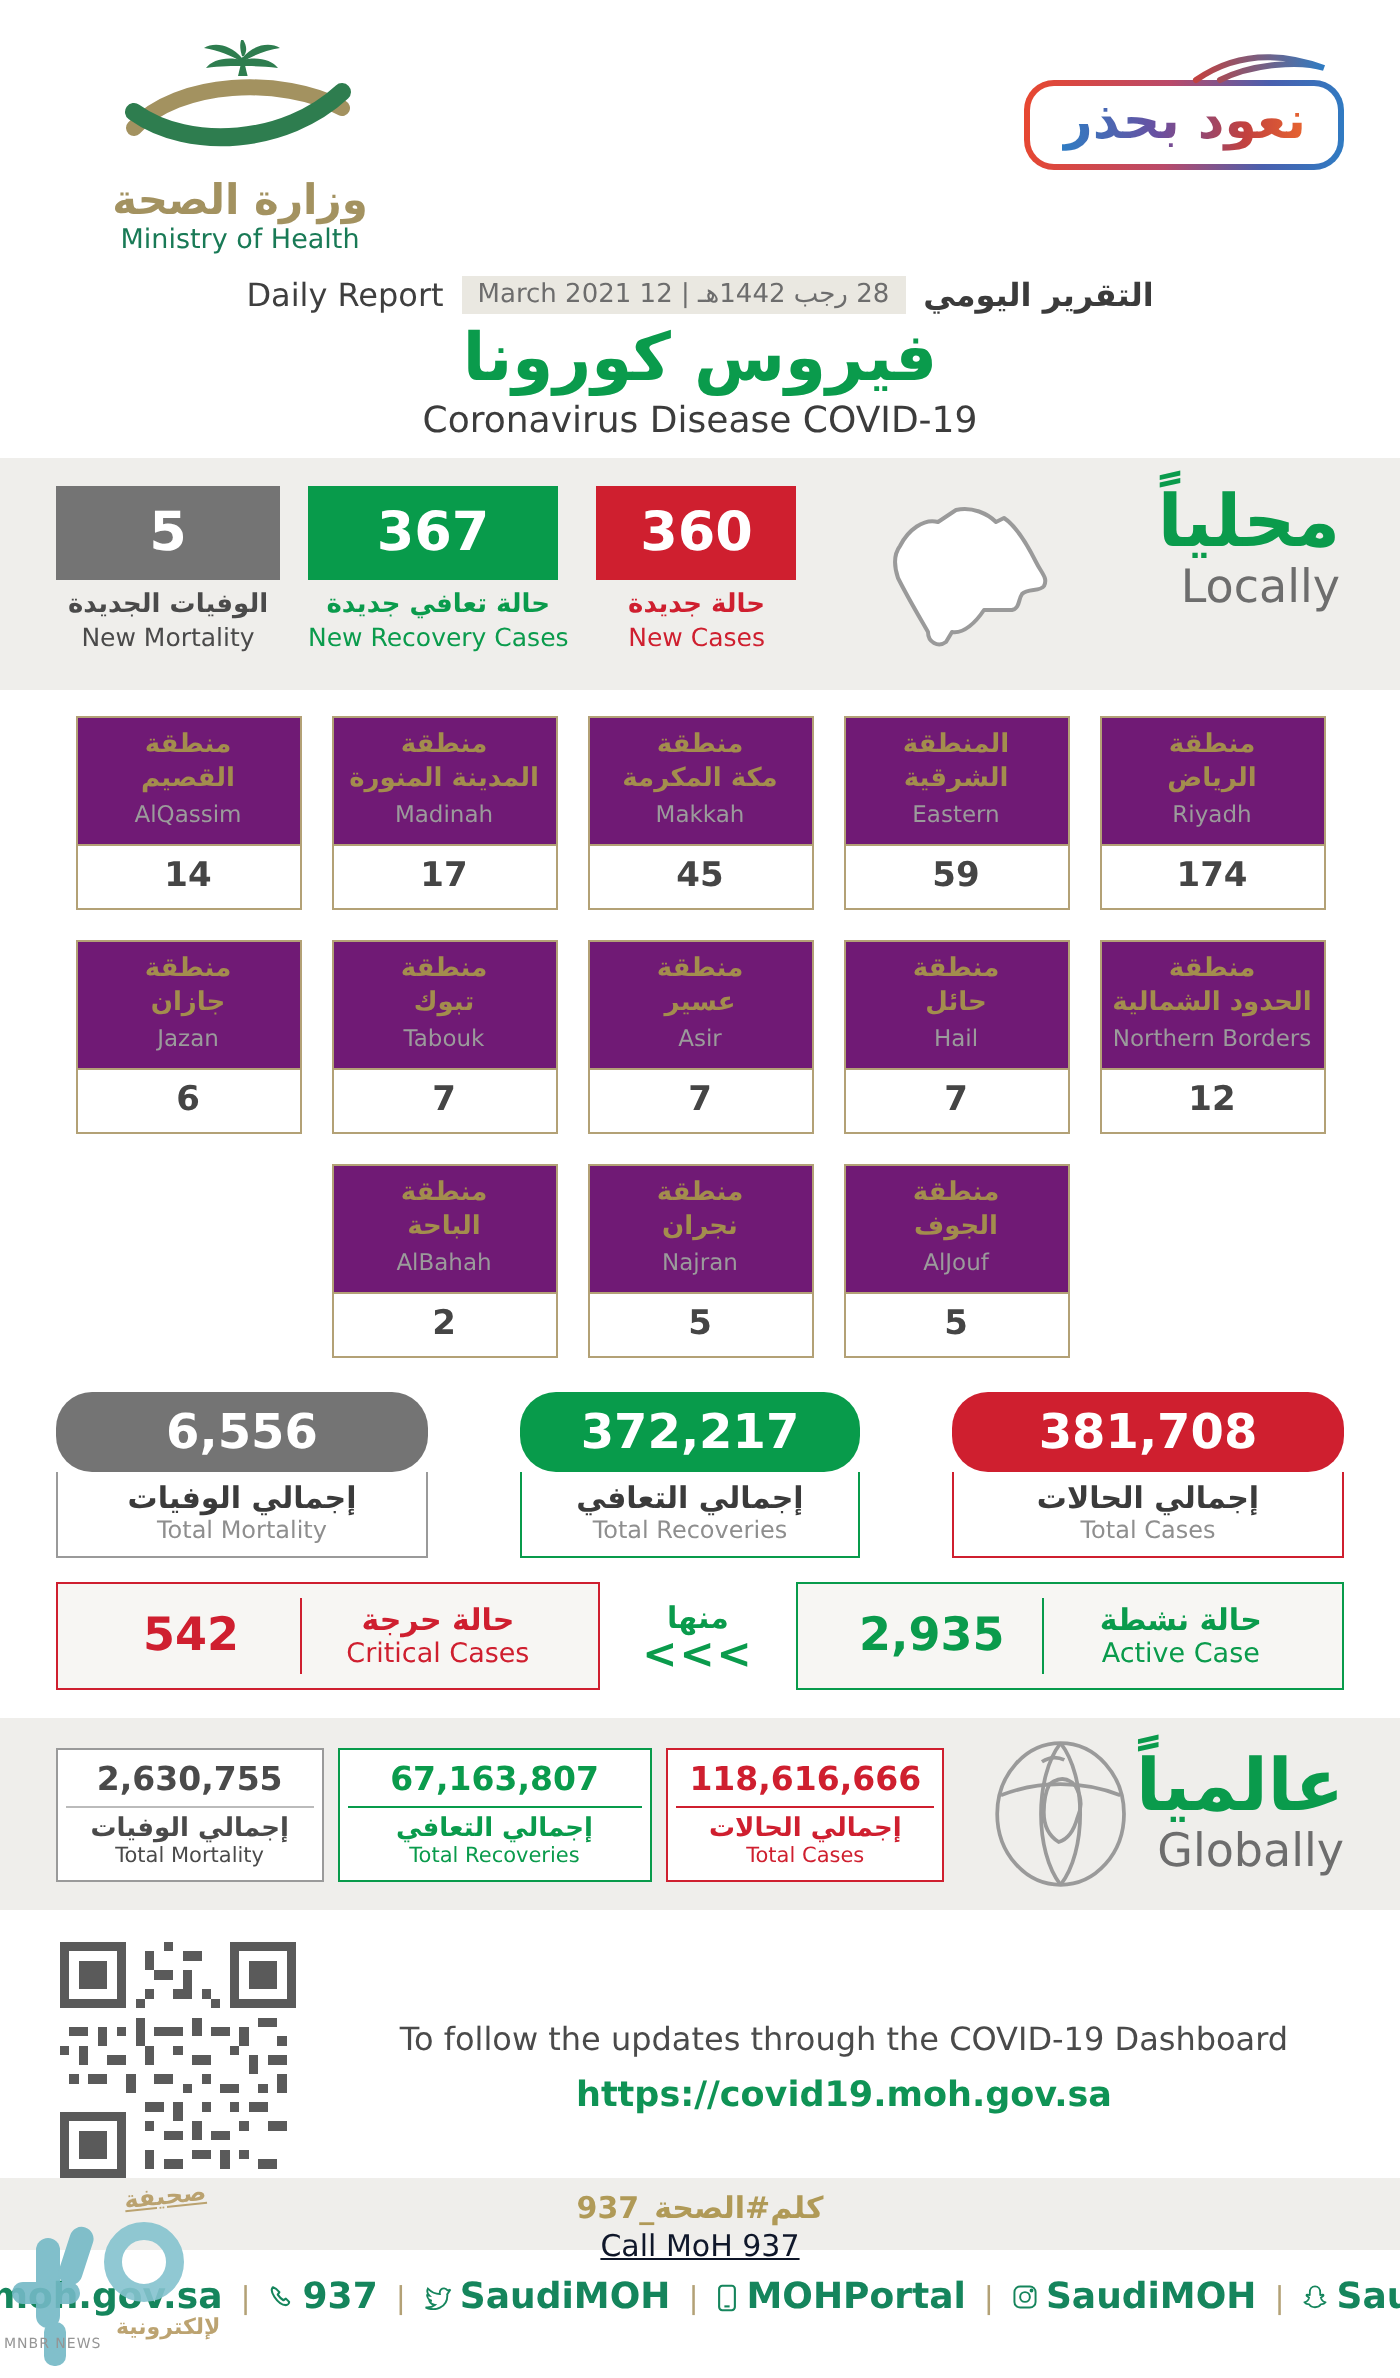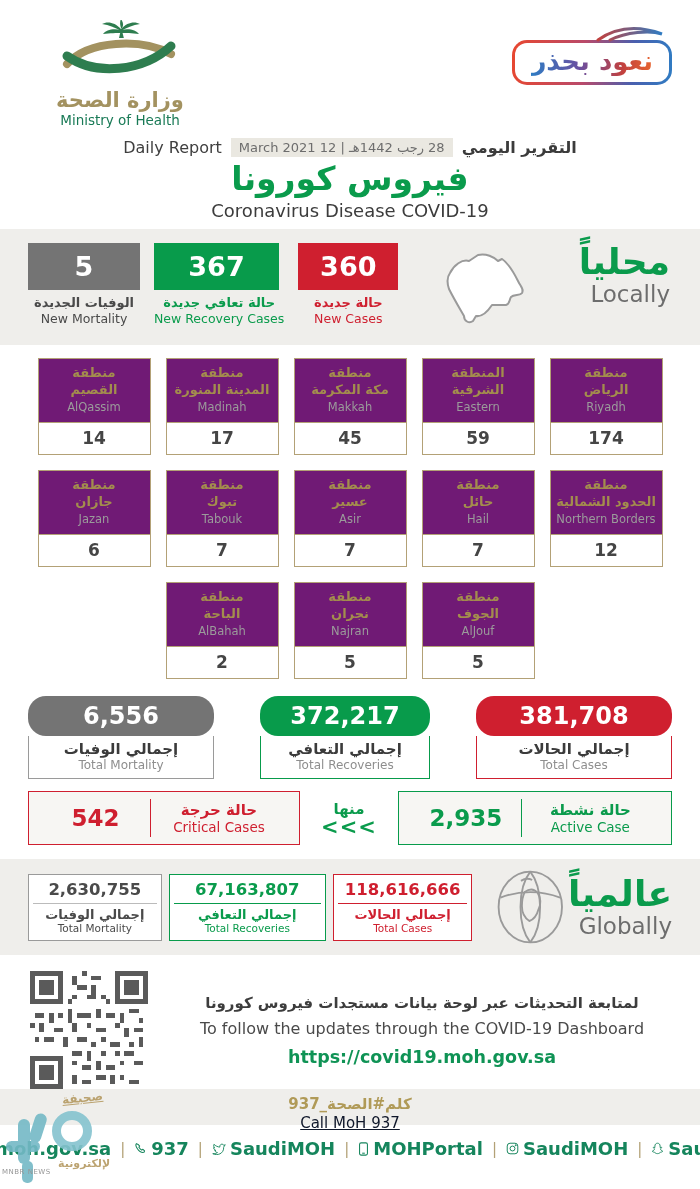--- a/index.html
+++ b/index.html
@@ -384,21 +384,20 @@
         <path d="M18 0h7v7h-7z"></path>
           <rect x="19" y="1" width="5" height="5" fill="#fff"></rect>
           <rect x="20" y="2" width="3" height="3"></rect>
         <path d="M0 18h7v7h-7z"></path>
           <rect x="1" y="19" width="5" height="5" fill="#fff"></rect>
           <rect x="2" y="20" width="3" height="3"></rect>
         <path d="M9 1h1v2h-1z M11 0h1v1h-1z M13 1h2v1h-2z M10 3h2v1h-2z M13 3h1v2h-1z M9 5h1v1h-1z M12 5h2v1h-2z M15 5h1v1h-1z M8 6h1v1h-1z M16 6h1v1h-1z M1 9h2v1h-2z M4 9h1v2h-1z M6 9h1v1h-1z M8 8h1v3h-1z M10 9h3v1h-3z M14 8h1v2h-1z M16 9h2v1h-2z M19 9h1v2h-1z M21 8h2v1h-2z M23 10h1v1h-1z M0 11h1v1h-1z M2 11h1v2h-1z M5 12h2v1h-2z M9 11h1v2h-1z M12 11h1v1h-1z M14 12h2v1h-2z M18 11h1v1h-1z M20 12h1v2h-1z M22 12h2v1h-2z M1 14h1v1h-1z M3 14h2v1h-2z M7 14h1v2h-1z M10 14h2v1h-2z M13 15h1v1h-1z M15 14h1v1h-1z M17 15h2v1h-2z M21 15h1v1h-1z M23 14h1v2h-1z M9 17h2v1h-2z M12 17h1v2h-1z M15 17h1v1h-1z M18 17h1v1h-1z M20 17h2v1h-2z M9 19h1v1h-1z M11 20h2v1h-2z M14 19h1v2h-1z M16 20h2v1h-2z M19 19h1v1h-1z M22 19h2v1h-2z M9 22h1v2h-1z M11 23h2v1h-2z M14 22h2v1h-2z M17 22h1v2h-1z M19 22h1v1h-1z M21 23h2v1h-2z"></path>
       </g>
     </svg>
     <div class="dash-text">
-      <div class="dash-ar">لمتابعة التحديثات عبر لوحة بيانات مستجدات فيروس كورونا</div>
       <div class="dash-en">To follow the updates through the COVID-19 Dashboard</div>
       <a href="#" class="dash-url">https://covid19.moh.gov.sa</a>
     </div>
   </div>
 
   <div class="band hashtag-band">
     <div class="hashtag">كلم#الصحة_937</div>
     <div class="call">Call MoH 937</div>
   </div>
 

